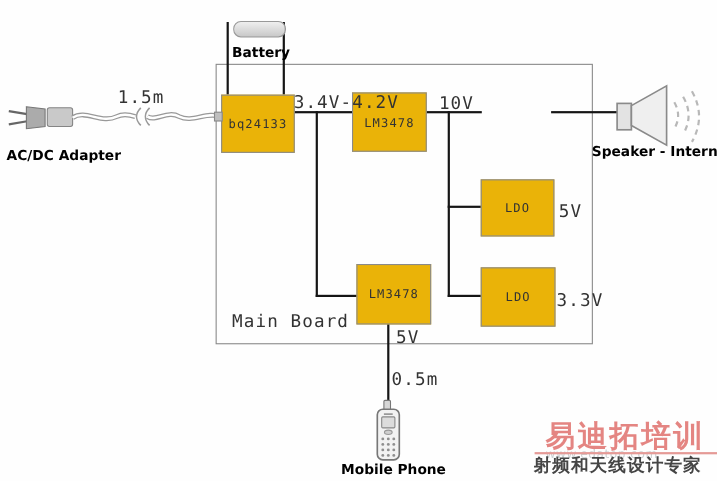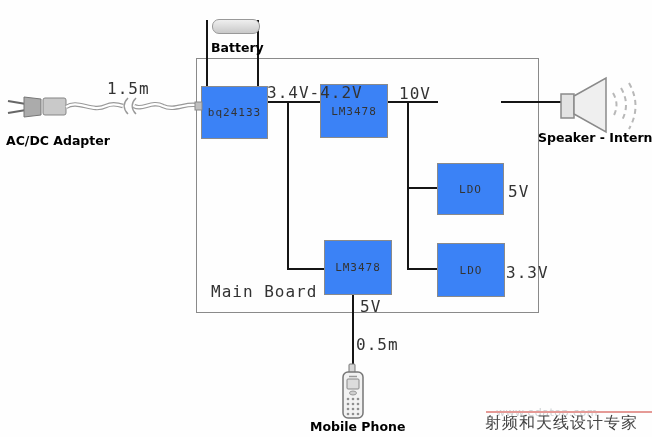--- a/index.html
+++ b/index.html
@@ -6,21 +6,21 @@
   .stage{
     position:relative;width:652px;height:437px;background:#fefefe;
     overflow:hidden;font-family:"DejaVu Sans",sans-serif;
   }
   .board{
     position:absolute;left:196px;top:58px;width:341px;height:253px;
     border:1px solid #8a8a8a;background:transparent;z-index:0;
   }
   .wire{position:absolute;background:#151515;z-index:1;}
   .block{
-    position:absolute;background:#3b82f6;border:1px solid #8a8a8a;z-index:2;
+    position:absolute;background:#eab308;border:1px solid #8a8a8a;z-index:2;
     display:flex;align-items:center;justify-content:center;
   }
   .block span{
     font-family:"DejaVu Sans Mono",monospace;font-size:11px;color:#333;
     letter-spacing:1px;
   }
   .netlbl{
     position:absolute;font-family:"DejaVu Sans Mono",monospace;font-size:16px;
     color:#333;letter-spacing:1px;z-index:3;white-space:nowrap;
   }
@@ -41,21 +41,21 @@
   }
   .wm-brand{
     position:absolute;left:496px;top:378px;font-size:27px;font-weight:bold;
     letter-spacing:2px;z-index:7;white-space:nowrap;opacity:.85;
   }
   .wm-underline{
     position:absolute;left:486px;top:411px;width:166px;height:2px;
     background:#e59a96;z-index:6;
   }
   .wm-tagline{
-    position:absolute;left:485px;top:413px;font-size:16px;font-weight:normal;
+    position:absolute;left:485px;top:413px;font-size:16px;font-weight:bold;
     letter-spacing:1px;z-index:7;white-space:nowrap;
   }
 </style>
 </head>
 <body>
 
 <div class="stage">
 
   <div class="board"></div>
 
@@ -148,15 +148,16 @@
   <div class="netlbl" style="left:356px;top:335px;">0.5m</div>
   <div class="netlbl" style="left:211px;top:282px;">Main Board</div>
 
   <div class="boldlbl" style="left:211px;top:40px;">Battery</div>
   <div class="boldlbl" style="left:6px;top:133px;text-align:center;">AC/DC Adapter</div>
   <div class="boldlbl" style="left:538px;top:130px;">Speaker - Internal</div>
   <div class="boldlbl" style="left:310px;top:419px;">Mobile Phone</div>
 
   <div class="wm-url">www.edatop.com</div>
   <div class="wm-underline"></div>
+  <div class="wm-brand" style="color: rgb(224, 113, 109);">易迪拓培训</div>
   <div class="wm-tagline" style="color: rgb(69, 69, 69);">射频和天线设计专家</div>
 
 </div>
 
 </body></html>

